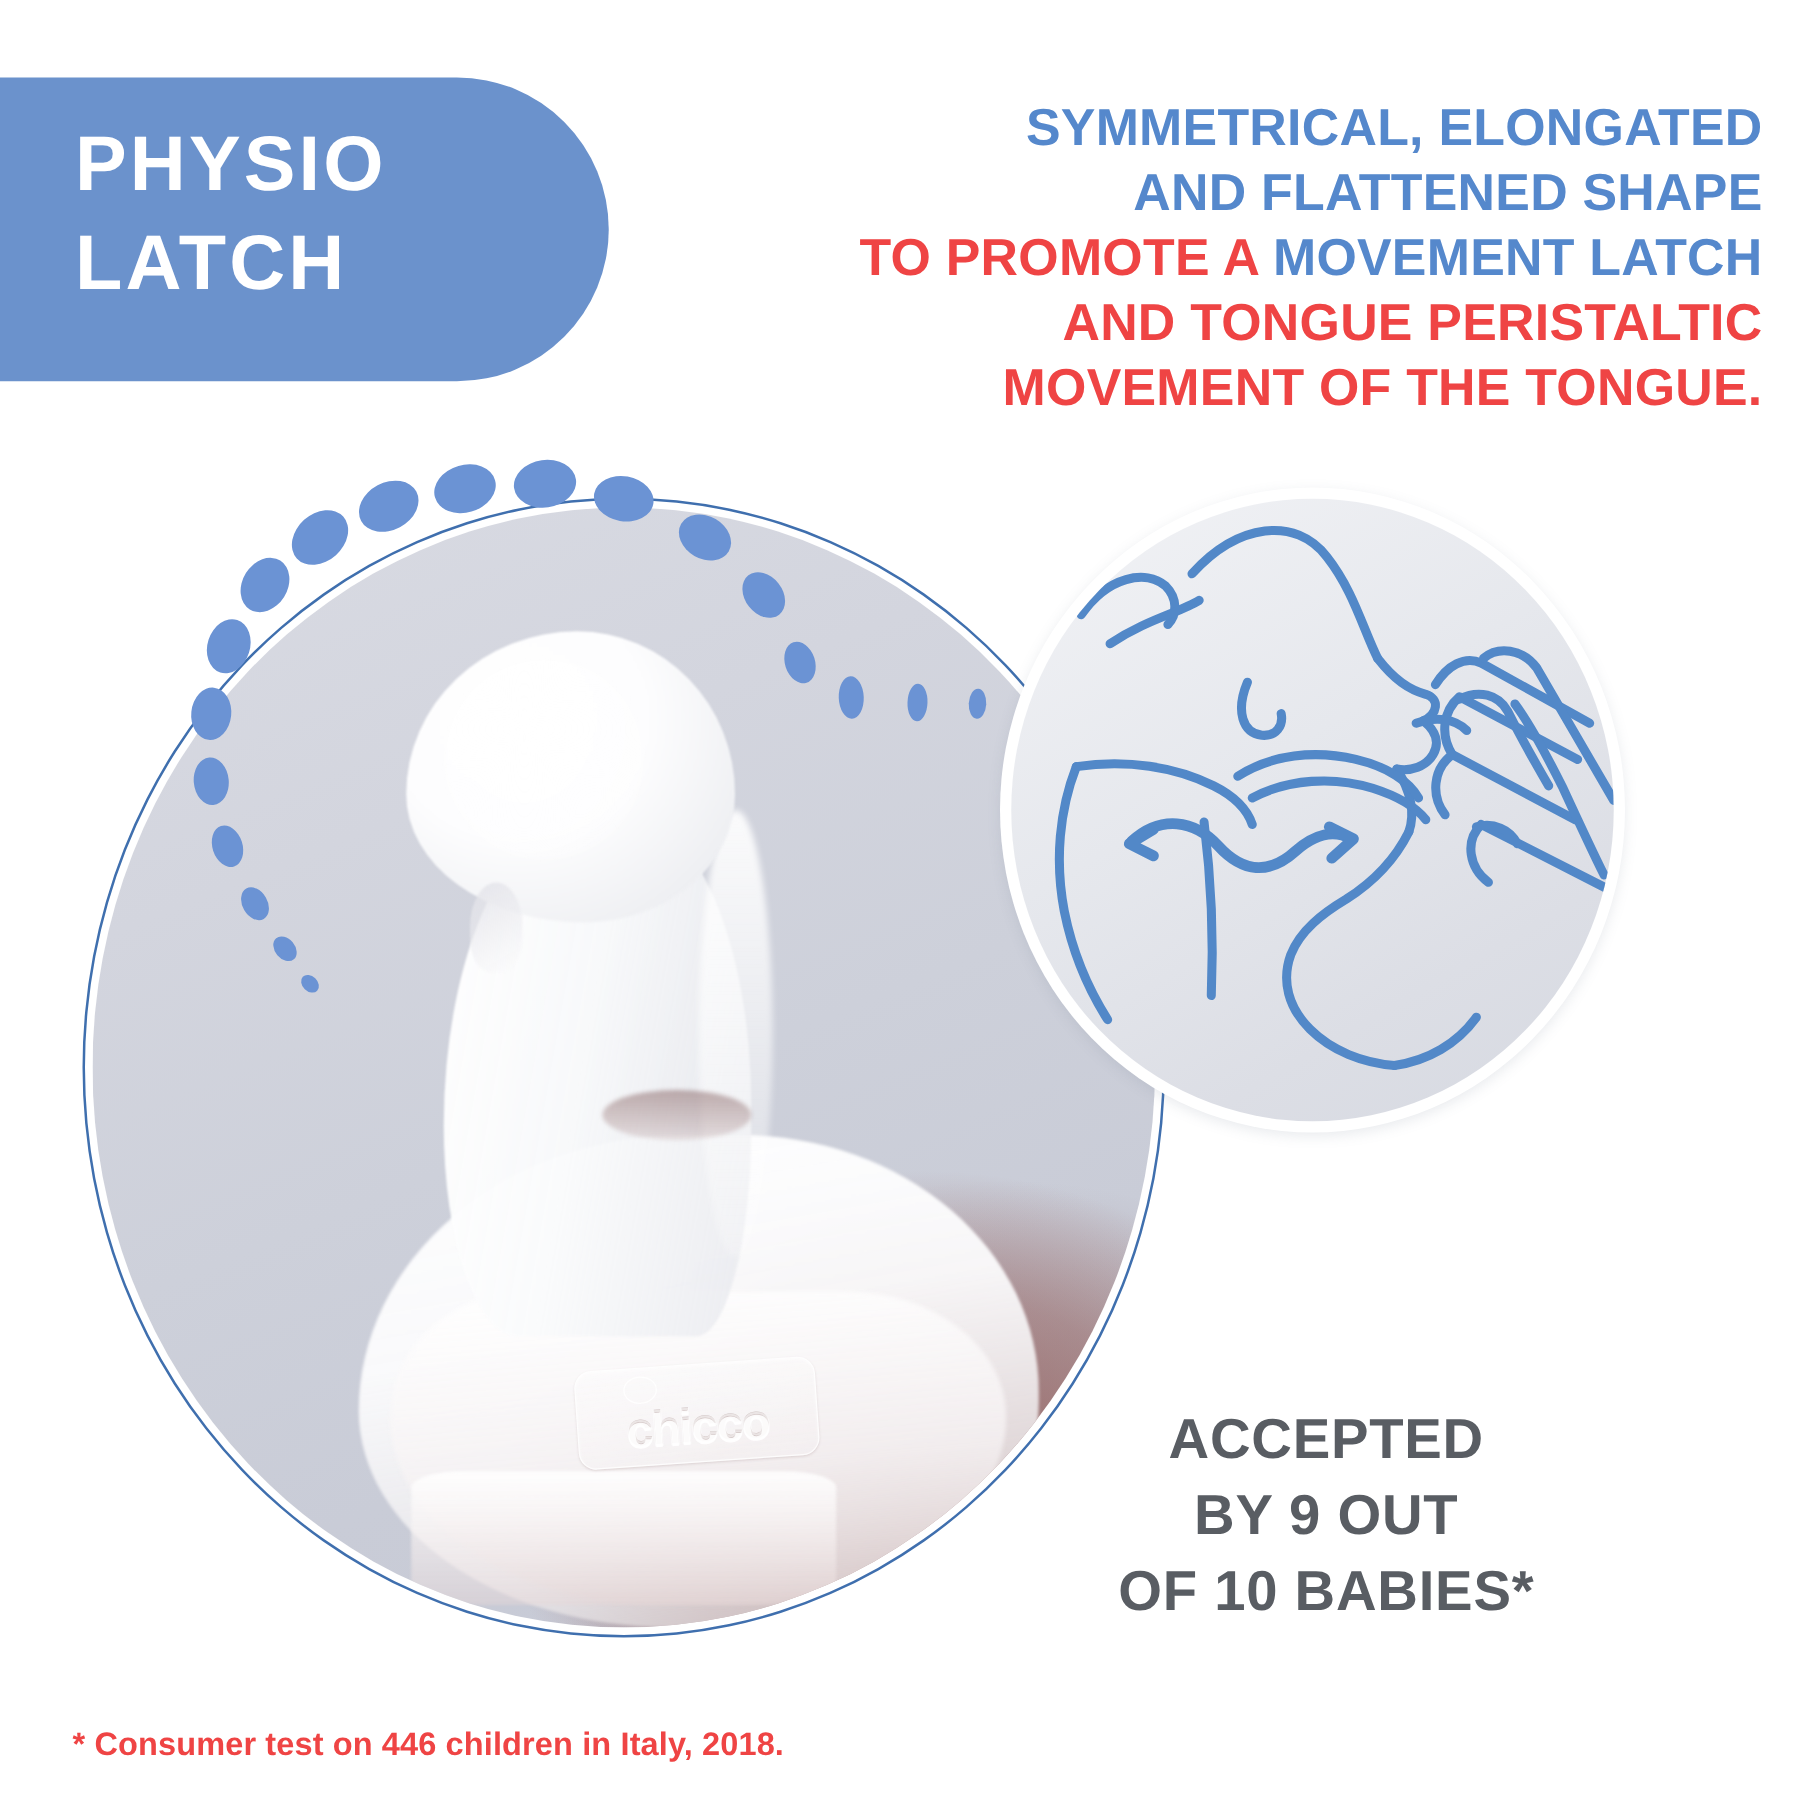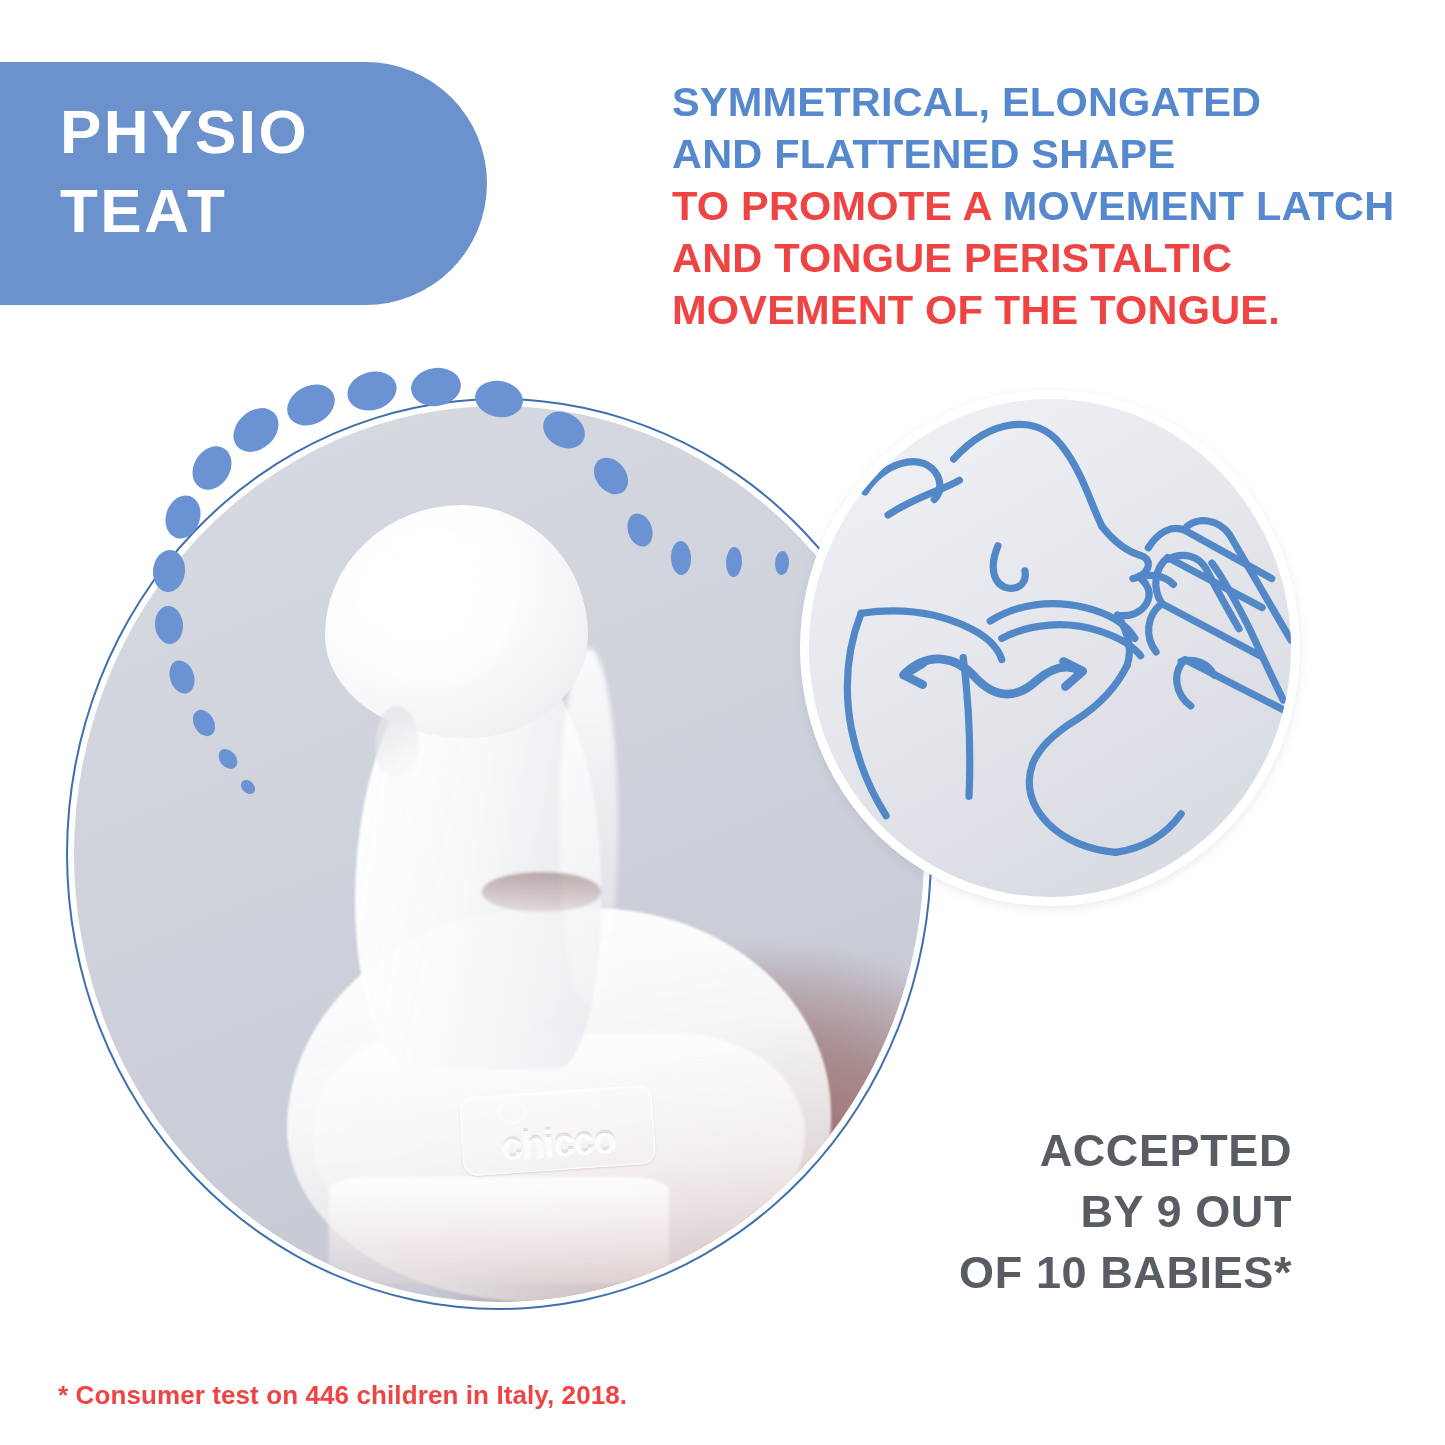--- a/index.html
+++ b/index.html
@@ -39,21 +39,21 @@
     line-height: 1.28;
     white-space: nowrap;
   }
 
   
   .headline {
     position: absolute;
     left: 672px;
     top: 76px;
     width: 738px;
-    text-align: left;
+    text-align: right;
     font-weight: bold;
     font-size: 41.5px;
     line-height: 1.255;
     letter-spacing: 0.2px;
   }
   .headline .l { display: block; white-space: nowrap; }
   .hl-blue { color: #5588cc; }
   .hl-gray { color: #ef4444; }
 
   
@@ -251,21 +251,21 @@
     left: 0; top: 0;
     width: 100%; height: 100%;
   }
 
   
   .claim {
     position: absolute;
     left: 830px;
     top: 1120px;
     width: 462px;
-    text-align: right;
+    text-align: center;
     color: #595d63;
     font-weight: bold;
     font-size: 45px;
     line-height: 1.36;
     letter-spacing: 0.6px;
   }
   .claim .l { display: block; white-space: nowrap; }
 
   
   .footnote {
@@ -279,21 +279,21 @@
     white-space: nowrap;
   }
 </style>
 </head>
 <body>
 
 <div id="stage">
 
   <div class="badge">
     <div class="badge-line">PHYSIO</div>
-    <div class="badge-line">TEAT</div>
+    <div class="badge-line">LATCH</div>
   </div>
 
   <div class="headline">
     <span class="l hl-blue">SYMMETRICAL, ELONGATED</span>
     <span class="l hl-blue">AND FLATTENED SHAPE</span>
     <span class="l"><span class="hl-gray">TO PROMOTE A </span><span class="hl-blue">MOVEMENT LATCH</span></span>
     <span class="l hl-gray">AND TONGUE PERISTALTIC</span>
     <span class="l hl-gray">MOVEMENT OF THE TONGUE.</span>
   </div>
 

